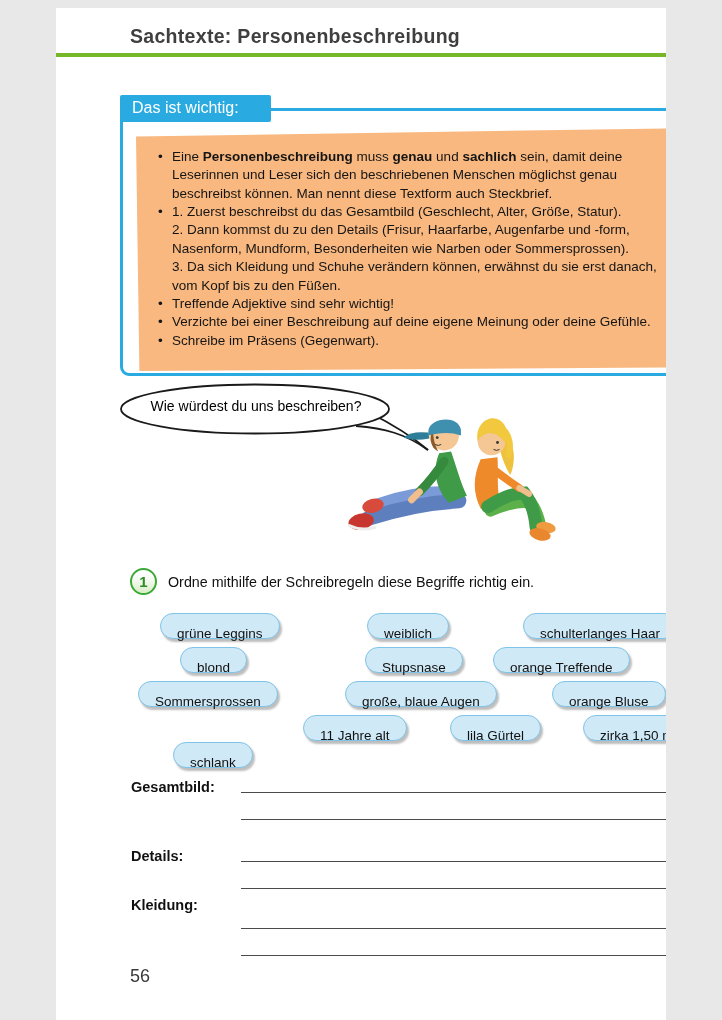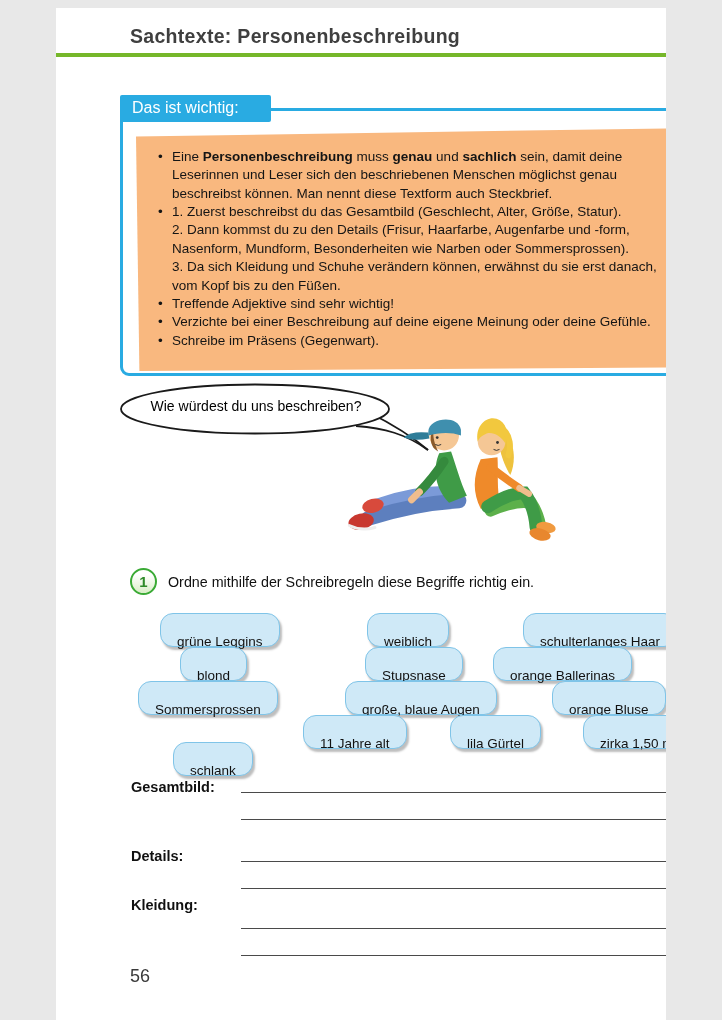--- a/index.html
+++ b/index.html
@@ -60,21 +60,21 @@
     background:linear-gradient(180deg,#ffffff 20%,#d9eec7 100%);
     color:#2f8a2a; font-weight:bold; font-size:15px;
     text-align:center; line-height:23px;
   }
   .exercise-instruction {
     position:absolute; left:112px; top:566px; font-size:14.3px; color:#111;
   }
 
   
   .chip {
-    position:absolute; height:26px; line-height:24px; padding:16px 16px;
+    position:absolute; height:26px; line-height:24px; padding:8px 16px;
     background:#cfe9f7; border:1px solid #7fc4e8; border-radius:13px;
     font-size:13.5px; color:#111; white-space:nowrap;
     box-shadow:2px 3px 2px rgba(110,110,110,.45);
   }
   .c0{left:104px;top:605px} .c1{left:311px;top:605px} .c2{left:467px;top:605px}
   .c3{left:124px;top:639px} .c4{left:309px;top:639px} .c5{left:437px;top:639px}
   .c6{left:82px;top:673px}  .c7{left:289px;top:673px} .c8{left:496px;top:673px}
   .c9{left:117px;top:734px} .c10{left:247px;top:707px} .c11{left:394px;top:707px} .c12{left:527px;top:707px}
 
   
@@ -195,21 +195,21 @@
   </div>
 
   <div class="exercise-badge">1</div>
   <div class="exercise-instruction">Ordne mithilfe der Schreibregeln diese Begriffe richtig ein.</div>
 
   <div class="chip c0">grüne Leggins</div>
   <div class="chip c1">weiblich</div>
   <div class="chip c2">schulterlanges Haar</div>
   <div class="chip c3">blond</div>
   <div class="chip c4">Stupsnase</div>
-  <div class="chip c5">orange Ballerinas</div>
+  <div class="chip c5">orange Treffende</div>
   <div class="chip c6">Sommersprossen</div>
   <div class="chip c7">große, blaue Augen</div>
   <div class="chip c8">orange Bluse</div>
   <div class="chip c9">schlank</div>
   <div class="chip c10">11 Jahre alt</div>
   <div class="chip c11">lila Gürtel</div>
   <div class="chip c12">zirka 1,50 m</div>
 
   <div class="ans-label al0">Gesamtbild:</div>
   <div class="ans-line ln0"></div>

